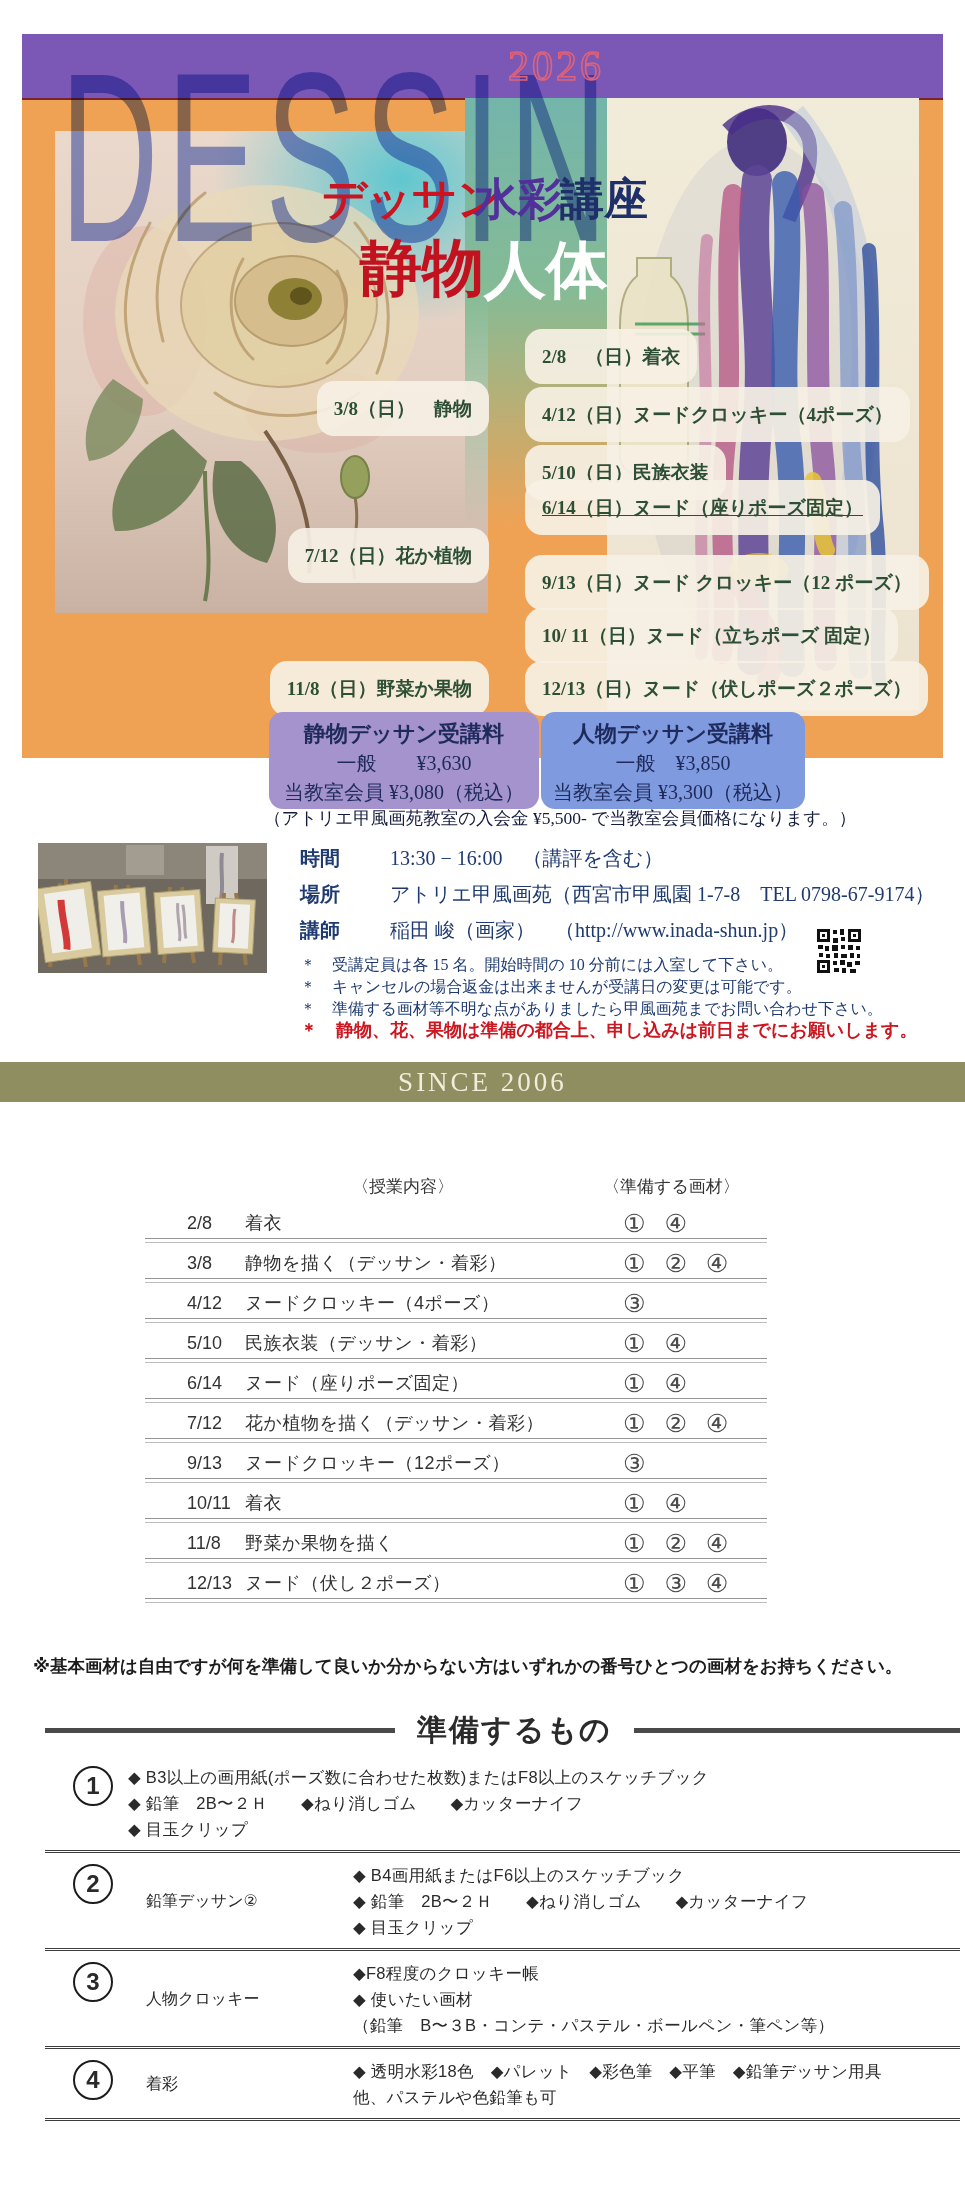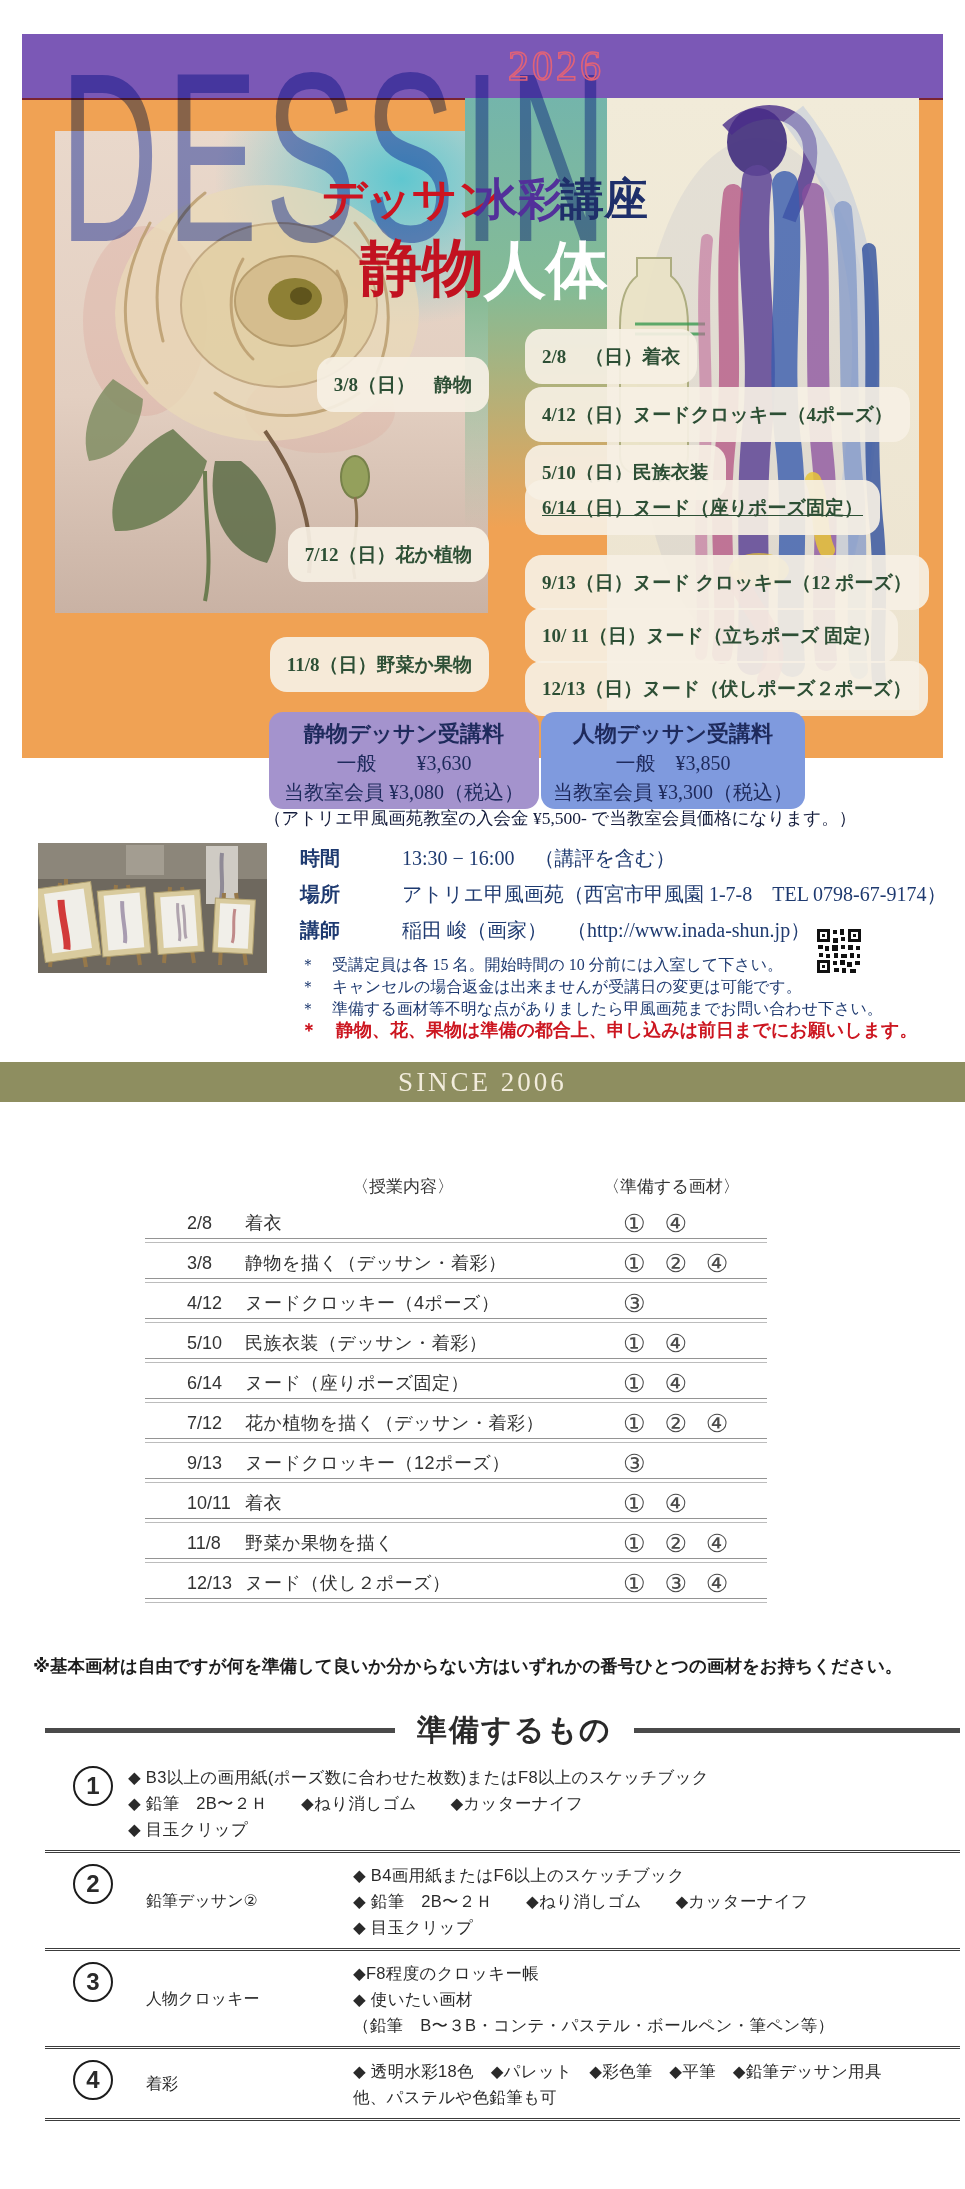--- a/index.html
+++ b/index.html
@@ -28,37 +28,37 @@
         font-size:42px;letter-spacing:3px;color:transparent;-webkit-text-stroke:1.6px #e06278;}
   .t-dessin,.t-suisai,.t-kouza{position:absolute;top:136px;z-index:6;font-weight:bold;font-size:44px;}
   .t-dessin{left:300px;color:var(--red,#cc1420);}
   .t-suisai{left:452px;color:#52309a;}
   .t-kouza{left:538px;color:#1f2f6a;}
   .t-seibutsu{position:absolute;left:338px;top:192px;z-index:6;font-weight:bold;font-size:62px;color:#c21220;}
   .t-jintai{position:absolute;left:462px;top:194px;z-index:6;font-weight:bold;font-size:62px;color:#ffffff;}
   .pill{position:absolute;z-index:8;height:31px;border-radius:17px;background:rgba(246,240,228,.92);
         display:flex;align-items:center;padding:12px 17px;white-space:nowrap;
         font-family:"Liberation Serif","DejaVu Serif",serif;font-weight:bold;font-size:19px;color:#2d4f35;}
-  .pill-left{right:454px;}
+  .pill-left{right:454px;margin-top:24px;}
   .pill-right{left:503px;}
 
   
   .price{position:absolute;border-radius:14px;color:#1e2a5c;text-align:center;z-index:9;
          font-family:"Liberation Serif","DejaVu Serif",serif;padding-top:7px;}
   .price .ttl{font-size:22px;font-weight:bold;line-height:30px;}
   .price .ln{font-size:20px;line-height:29px;}
   .price-left{left:269px;top:712px;width:270px;height:90px;background:var(--pricebox1,#a493cd);}
   .price-right{left:541px;top:712px;width:264px;height:90px;background:var(--pricebox2,#7f9ade);}
   .price-note{position:absolute;left:264px;top:806px;font-size:17.5px;color:#141c3c;
          font-family:"Liberation Serif","DejaVu Serif",serif;}
 
   
   .photo{position:absolute;left:38px;top:843px;width:229px;height:130px;}
   .contact-row{position:absolute;left:300px;display:flex;font-family:"Liberation Serif","DejaVu Serif",serif;
-         font-size:20px;color:#1e3a70;white-space:nowrap;gap:12px;}
+         font-size:20px;color:#1e3a70;white-space:nowrap;}
   .contact-row .lb{width:56px;font-weight:bold;margin-right:34px;}
   .notes{position:absolute;left:300px;top:956px;font-family:"Liberation Serif","DejaVu Serif",serif;
          font-size:16px;color:#1e3a70;}
   .notes p{margin:0 0 5px 0;line-height:17px;}
   .notes p.warn{color:#cc1620;font-size:18px;font-weight:bold;margin-top:2px;}
   .qr{position:absolute;left:816px;top:928px;}
 
   
   .since{position:absolute;left:0;top:1062px;width:965px;height:40px;background:var(--since,#8e8e60);
          color:#f2ecdc;text-align:center;line-height:40px;letter-spacing:3px;font-size:27px;
@@ -155,21 +155,21 @@
 
     <div class="dessin serif">DESSIN</div>
     <div class="year">2026</div>
 
     <div class="t-dessin serif">デッサン</div>
     <div class="t-suisai serif">水彩</div>
     <div class="t-kouza serif">講座</div>
     <div class="t-seibutsu serif">静物</div>
     <div class="t-jintai serif">人体</div>
   <div class="pill pill-left" style="top: 323px;">3/8（日）　静物</div>
-      <div class="pill pill-left" style="top: 493px; font-family: Liberation Serif, serif;">7/12（日）花か植物</div>
+      <div class="pill pill-left" style="top: 470px; font-family: Liberation Serif, serif;">7/12（日）花か植物</div>
       <div class="pill pill-left" style="top: 603px;">11/8（日）野菜か果物</div>
       <div class="pill pill-right" style="top: 295px;">2/8　（日）着衣</div>
       <div class="pill pill-right" style="top: 353px;">4/12（日）ヌードクロッキー（4ポーズ）</div>
       <div class="pill pill-right" style="top: 411px;">5/10（日）民族衣装</div>
       <div class="pill pill-right" style="top: 446px; text-decoration: underline;">6/14（日）ヌード（座りポーズ固定）</div>
       <div class="pill pill-right" style="top: 521px;">9/13（日）ヌード クロッキー（12 ポーズ）</div>
       <div class="pill pill-right" style="top: 574px;">10/ 11（日）ヌード（立ちポーズ 固定）</div>
       <div class="pill pill-right" style="top: 627px;">12/13（日）ヌード（伏しポーズ２ポーズ）</div>
     </div>
 

